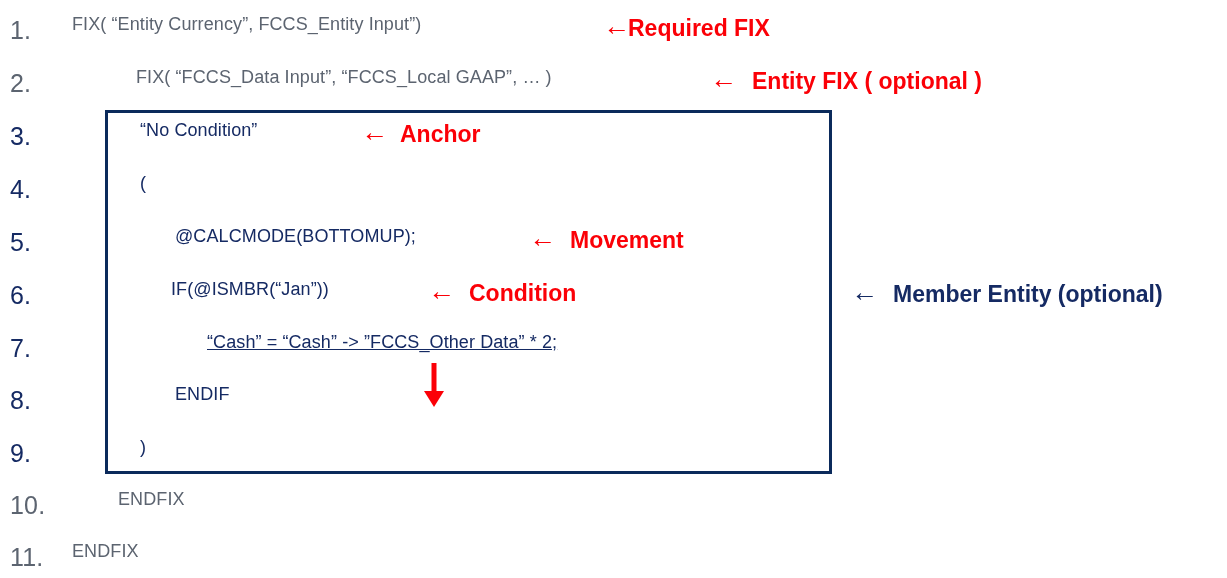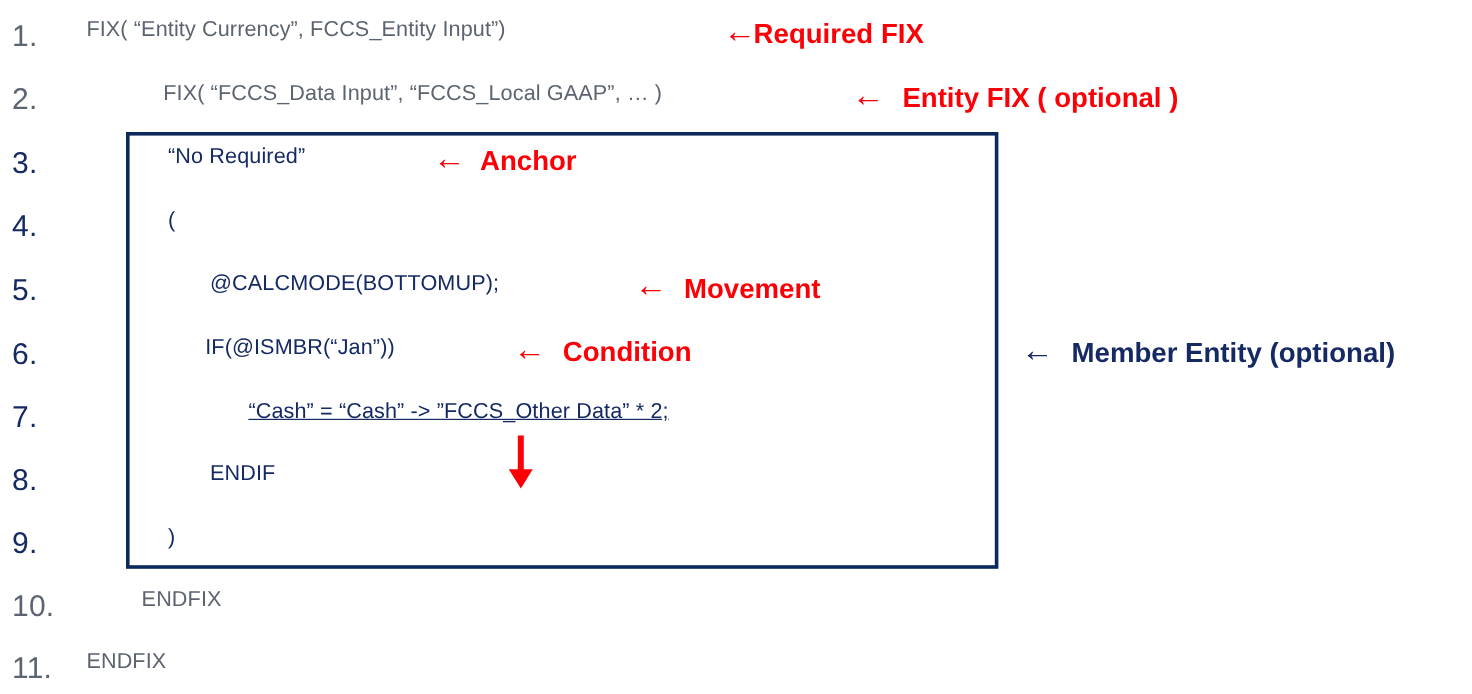--- a/index.html
+++ b/index.html
@@ -83,21 +83,21 @@
 
   <div id="member-block-box"></div>
 
   <span class="ln grey" style="left:10px;  top:16px;">1.</span>
   <span class="code grey" style="left:72px;  top:14px;">FIX( “Entity Currency”, FCCS_Entity Input”)</span>
 
   <span class="ln grey" style="left:10px;  top:69px;">2.</span>
   <span class="code grey" style="left:106px; top:67px;margin-left:30px;">FIX( “FCCS_Data Input”, “FCCS_Local GAAP”, … )</span>
 
   <span class="ln navy" style="left:10px;  top:122px;">3.</span>
-  <span class="code navy" style="left:140px; top:120px;">“No Required”</span>
+  <span class="code navy" style="left:140px; top:120px;">“No Condition”</span>
 
   <span class="ln navy" style="left:10px;  top:175px;">4.</span>
   <span class="code navy" style="left:140px; top:173px;">(</span>
 
   <span class="ln navy" style="left:10px;  top:228px;">5.</span>
   <span class="code navy" style="left:175px; top:226px;">@CALCMODE(BOTTOMUP);</span>
 
   <span class="ln navy" style="left:10px;  top:281px;">6.</span>
   <span class="code navy" style="left:171px; top:279px;">IF(@ISMBR(“Jan”))</span>
 

